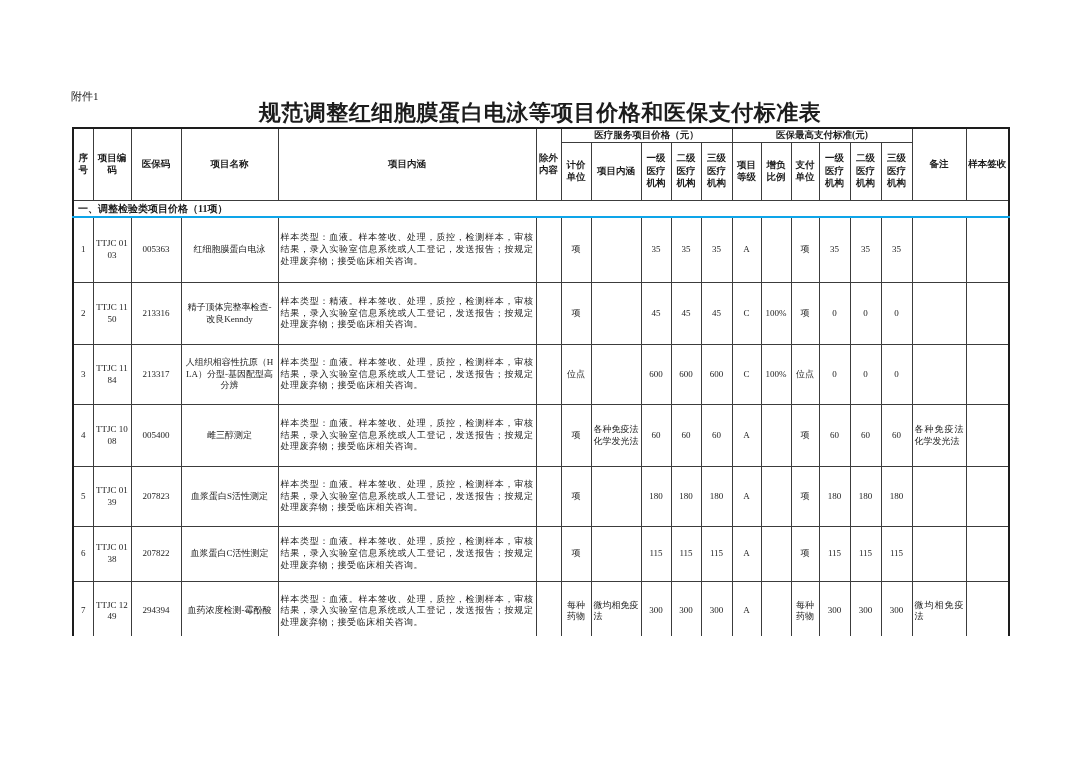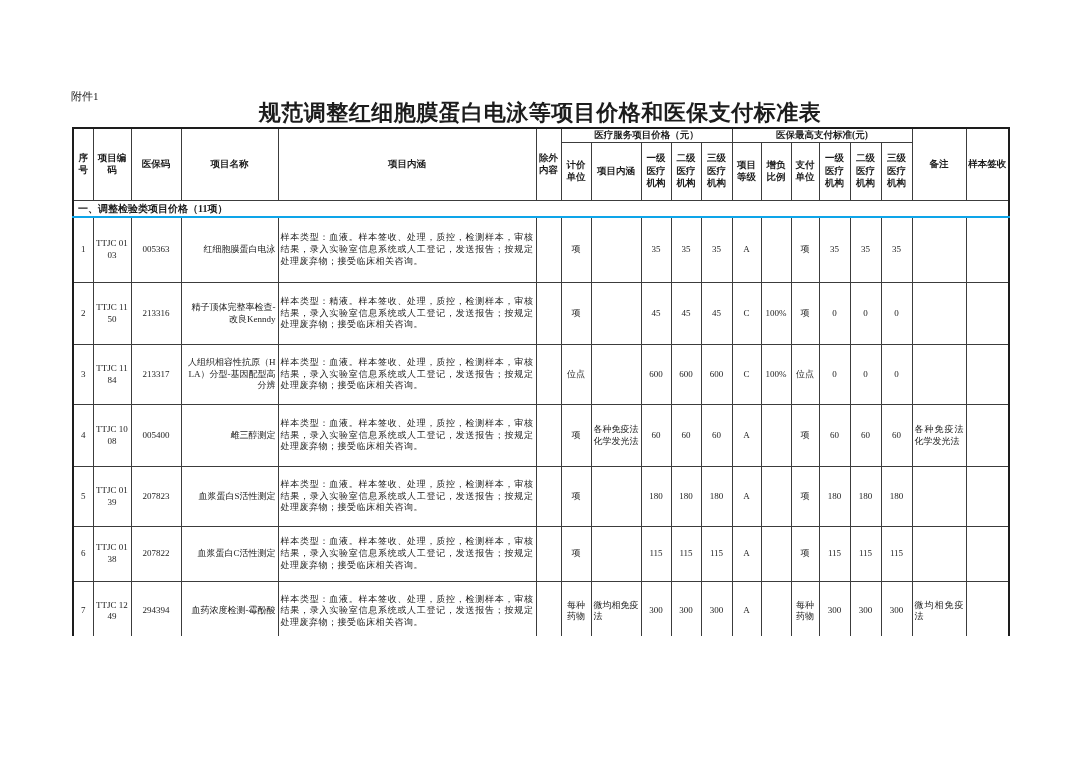--- a/index.html
+++ b/index.html
@@ -50,21 +50,21 @@
     word-break: break-all;
   }
   table.price-table th {
     font-weight: bold;
     text-align: center;
     font-size: 9.5px;
     padding: 0 1px;
   }
   td.c { text-align: center; }
   td.j { text-align: justify; text-align-last: left; vertical-align: middle; }
-  td.name-cell { text-align: right; padding-left: 3px; }
+  td.name-cell { text-align: center; padding-left: 3px; }
   td.content-cell {
     text-align: justify;
     padding: 1px 3px;
     letter-spacing: 0.5px;
   }
   tr.section-row td {
     font-weight: bold;
     text-align: left;
     padding-left: 4px;
     font-size: 10px;

